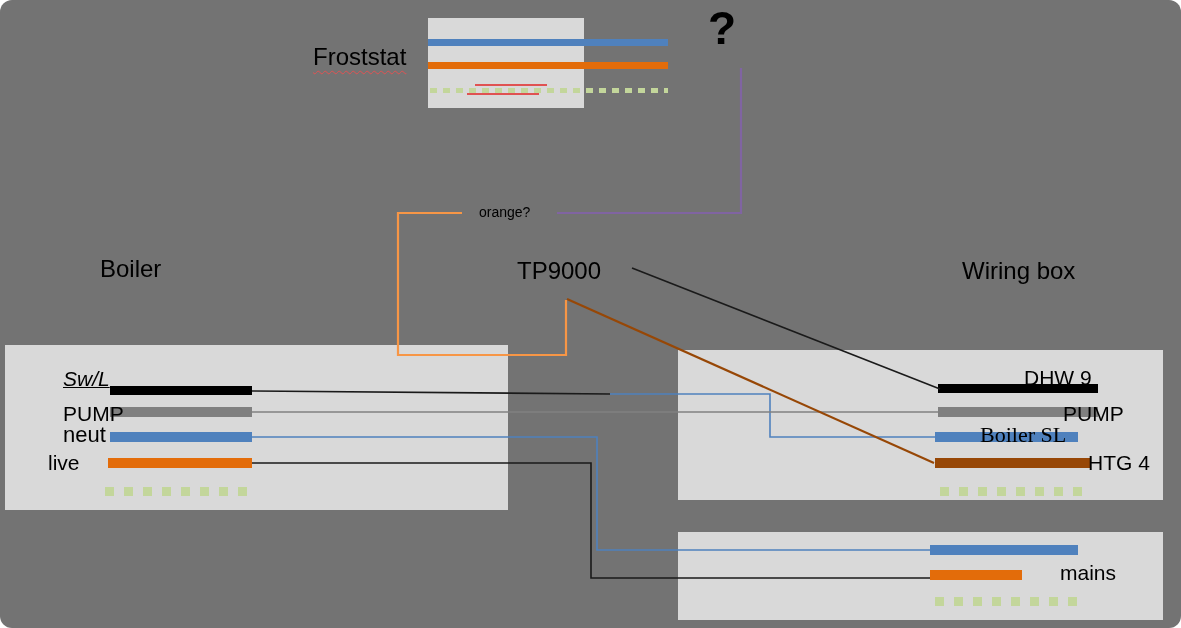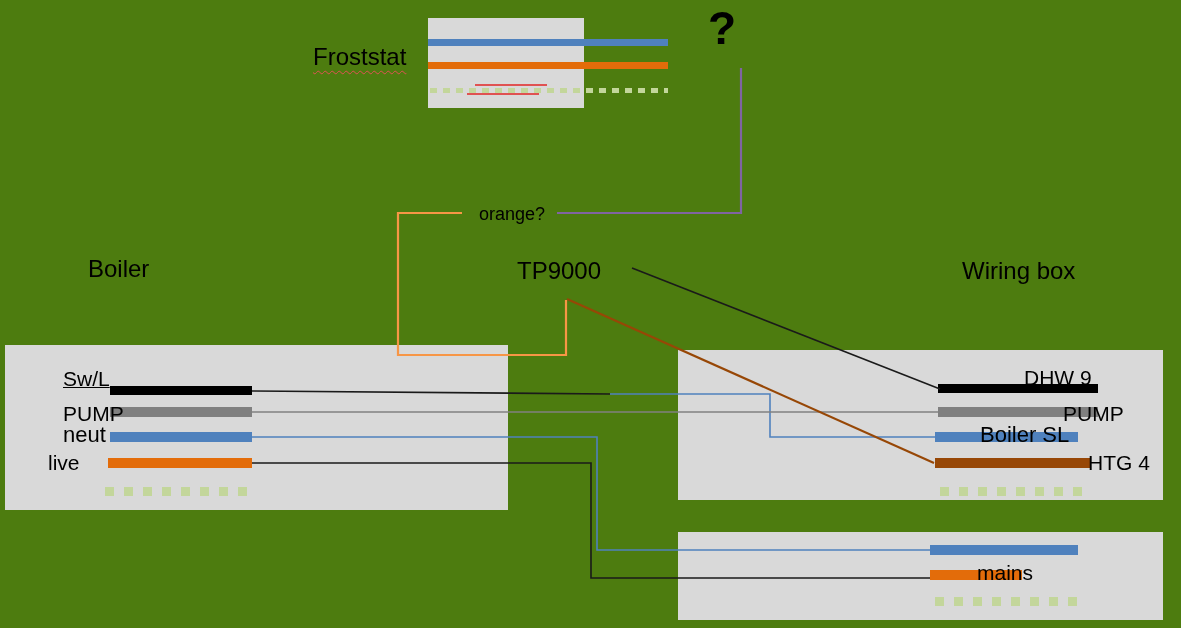--- a/index.html
+++ b/index.html
@@ -3,22 +3,23 @@
 <meta charset="utf-8">
 <style>
   * { margin:0; padding:0; box-sizing:border-box; }
   html,body { background:#ffffff; }
   body { font-family:"Liberation Sans", sans-serif; color:#000; }
 
   #canvas {
     position:relative;
     width:1181px;
     height:628px;
-    background:#4d7c0f;
+    background:#737373;
     overflow:hidden;
+    border-radius:12px;
   }
 
   .gbox { position:absolute; background:var(--box-gray,#d9d9d9); z-index:0; }
   .bar  { position:absolute; z-index:1; }
   .lbl  { position:absolute; line-height:1.05; white-space:nowrap; z-index:3; }
 
   .bar-black  { background:var(--wire-black,#000000); }
   .bar-gray   { background:var(--wire-gray,#808080); }
   .bar-blue   { background:var(--wire-blue,#4f81bd); }
   .bar-orange { background:var(--wire-orange,#e36c0a); }
@@ -43,21 +44,21 @@
 
   .froststat-lbl {
     font-size:24px;
     text-decoration:underline wavy var(--mark-red,#e05252);
     text-decoration-thickness:1px;
     text-underline-offset:5px;
   }
   .underlined { text-decoration:underline; text-decoration-thickness:1px; }
 
   .qmark { font-size:46px; font-weight:600; }
-  .note  { font-size:18px; }
+  .note  { font-size:14px; }
 
   #wires-svg { position:absolute; left:0; top:0; z-index:2; pointer-events:none; }
   #wires-svg path { fill:none; }
   .line-black  { stroke:var(--line-black,#1a1a1a); stroke-width:1.6; }
   .line-gray   { stroke:var(--line-gray,#808080);  stroke-width:1.6; }
   .line-blue   { stroke:var(--wire-blue,#4f81bd);  stroke-width:1.6; }
   .line-brown  { stroke:var(--wire-brown,#974706); stroke-width:2.2; }
   .line-purple { stroke:var(--line-purple,#8064a2);stroke-width:2.2; }
   .line-orange { stroke:var(--line-orange,#f79646);stroke-width:2.2; }
 </style>
@@ -71,27 +72,27 @@
   <div class="bar bar-orange" style="left:428px; top:62px; width:240px; height:7px;"></div>
   <div class="earth-small" style="left:430px; top:88px; width:238px; height:5px;"></div>
   <div class="redmark" style="left:475px; top:84px; width:72px;"></div>
   <div class="redmark" style="left:467px; top:93px; width:72px;"></div>
   <div class="lbl froststat-lbl" style="left:313px; top:44px;">Froststat</div>
 
   <div class="lbl qmark" style="left:708px; top:4px;">?</div>
 
   <div class="lbl note" style="left:479px; top:205px;">orange?</div>
 
-  <div class="lbl section-lbl" style="left:88px; top:256px;">Boiler</div>
+  <div class="lbl section-lbl" style="left:100px; top:256px;">Boiler</div>
   <div class="lbl section-lbl" style="left:517px; top:258px;">TP9000</div>
   <div class="lbl section-lbl" style="left:962px; top:258px;">Wiring box</div>
 
   <div class="gbox" style="left:5px; top:345px; width:503px; height:165px;"></div>
 
-  <div class="lbl term-lbl underlined" style="left:63px; top:368px;">Sw/L</div>
+  <div class="lbl term-lbl underlined" style="left:63px; top:368px;font-style:italic;">Sw/L</div>
   <div class="bar bar-black" style="left:110px; top:386px; width:142px; height:9px;"></div>
 
   <div class="lbl term-lbl" style="left:63px; top:403px;">PUMP</div>
   <div class="bar bar-gray" style="left:110px; top:407px; width:142px; height:10px;"></div>
 
   <div class="lbl big-term-lbl" style="left:63px; top:423px;">neut</div>
   <div class="bar bar-blue" style="left:110px; top:432px; width:142px; height:10px;"></div>
 
   <div class="lbl term-lbl" style="left:48px; top:452px;">live</div>
   <div class="bar bar-orange" style="left:108px; top:458px; width:144px; height:10px;"></div>
@@ -99,34 +100,34 @@
   <div class="earth" style="left:105px; top:487px; width:148px; height:9px;"></div>
 
   <div class="gbox" style="left:678px; top:350px; width:485px; height:150px;"></div>
 
   <div class="lbl term-lbl" style="left:1024px; top:367px;">DHW 9</div>
   <div class="bar bar-black" style="left:938px; top:384px; width:160px; height:9px;"></div>
 
   <div class="lbl term-lbl" style="left:1063px; top:403px;">PUMP</div>
   <div class="bar bar-gray" style="left:938px; top:407px; width:160px; height:10px;"></div>
 
-  <div class="lbl big-term-lbl" style="left:980px; top:423px;">Boiler SL</div>
+  <div class="lbl big-term-lbl" style="left:980px; top:423px;font-family:Liberation Serif, serif;">Boiler SL</div>
   <div class="bar bar-blue" style="left:935px; top:432px; width:143px; height:10px;"></div>
 
   <div class="lbl term-lbl" style="left:1088px; top:452px;">HTG 4</div>
   <div class="bar bar-brown" style="left:935px; top:458px; width:155px; height:10px;"></div>
 
   <div class="earth" style="left:940px; top:487px; width:150px; height:9px;"></div>
 
   <div class="gbox" style="left:678px; top:532px; width:485px; height:88px;"></div>
 
   <div class="bar bar-blue" style="left:930px; top:545px; width:148px; height:10px;"></div>
 
   <div class="bar bar-orange" style="left:930px; top:570px; width:92px; height:10px;"></div>
-  <div class="lbl term-lbl" style="left:977px; top:562px;text-align:right;">mains</div>
+  <div class="lbl term-lbl" style="left:1060px; top:562px;text-align:right;">mains</div>
 
   <div class="earth" style="left:935px; top:597px; width:150px; height:9px;"></div>
 
   <svg id="wires-svg" width="1181" height="628" viewBox="0 0 1181 628">
     <path class="line-black" d="M252 391 L610 394"></path>
     <path class="line-blue" d="M610 394 L770 394 L770 437 L935 437"></path>
     <path class="line-gray" d="M252 412 L938 412"></path>
     <path class="line-blue" d="M252 437 L597 437 L597 550 L930 550"></path>
     <path class="line-black" d="M252 463 L591 463 L591 578 L930 578"></path>
     <path class="line-black" d="M632 268 L940 389"></path>

